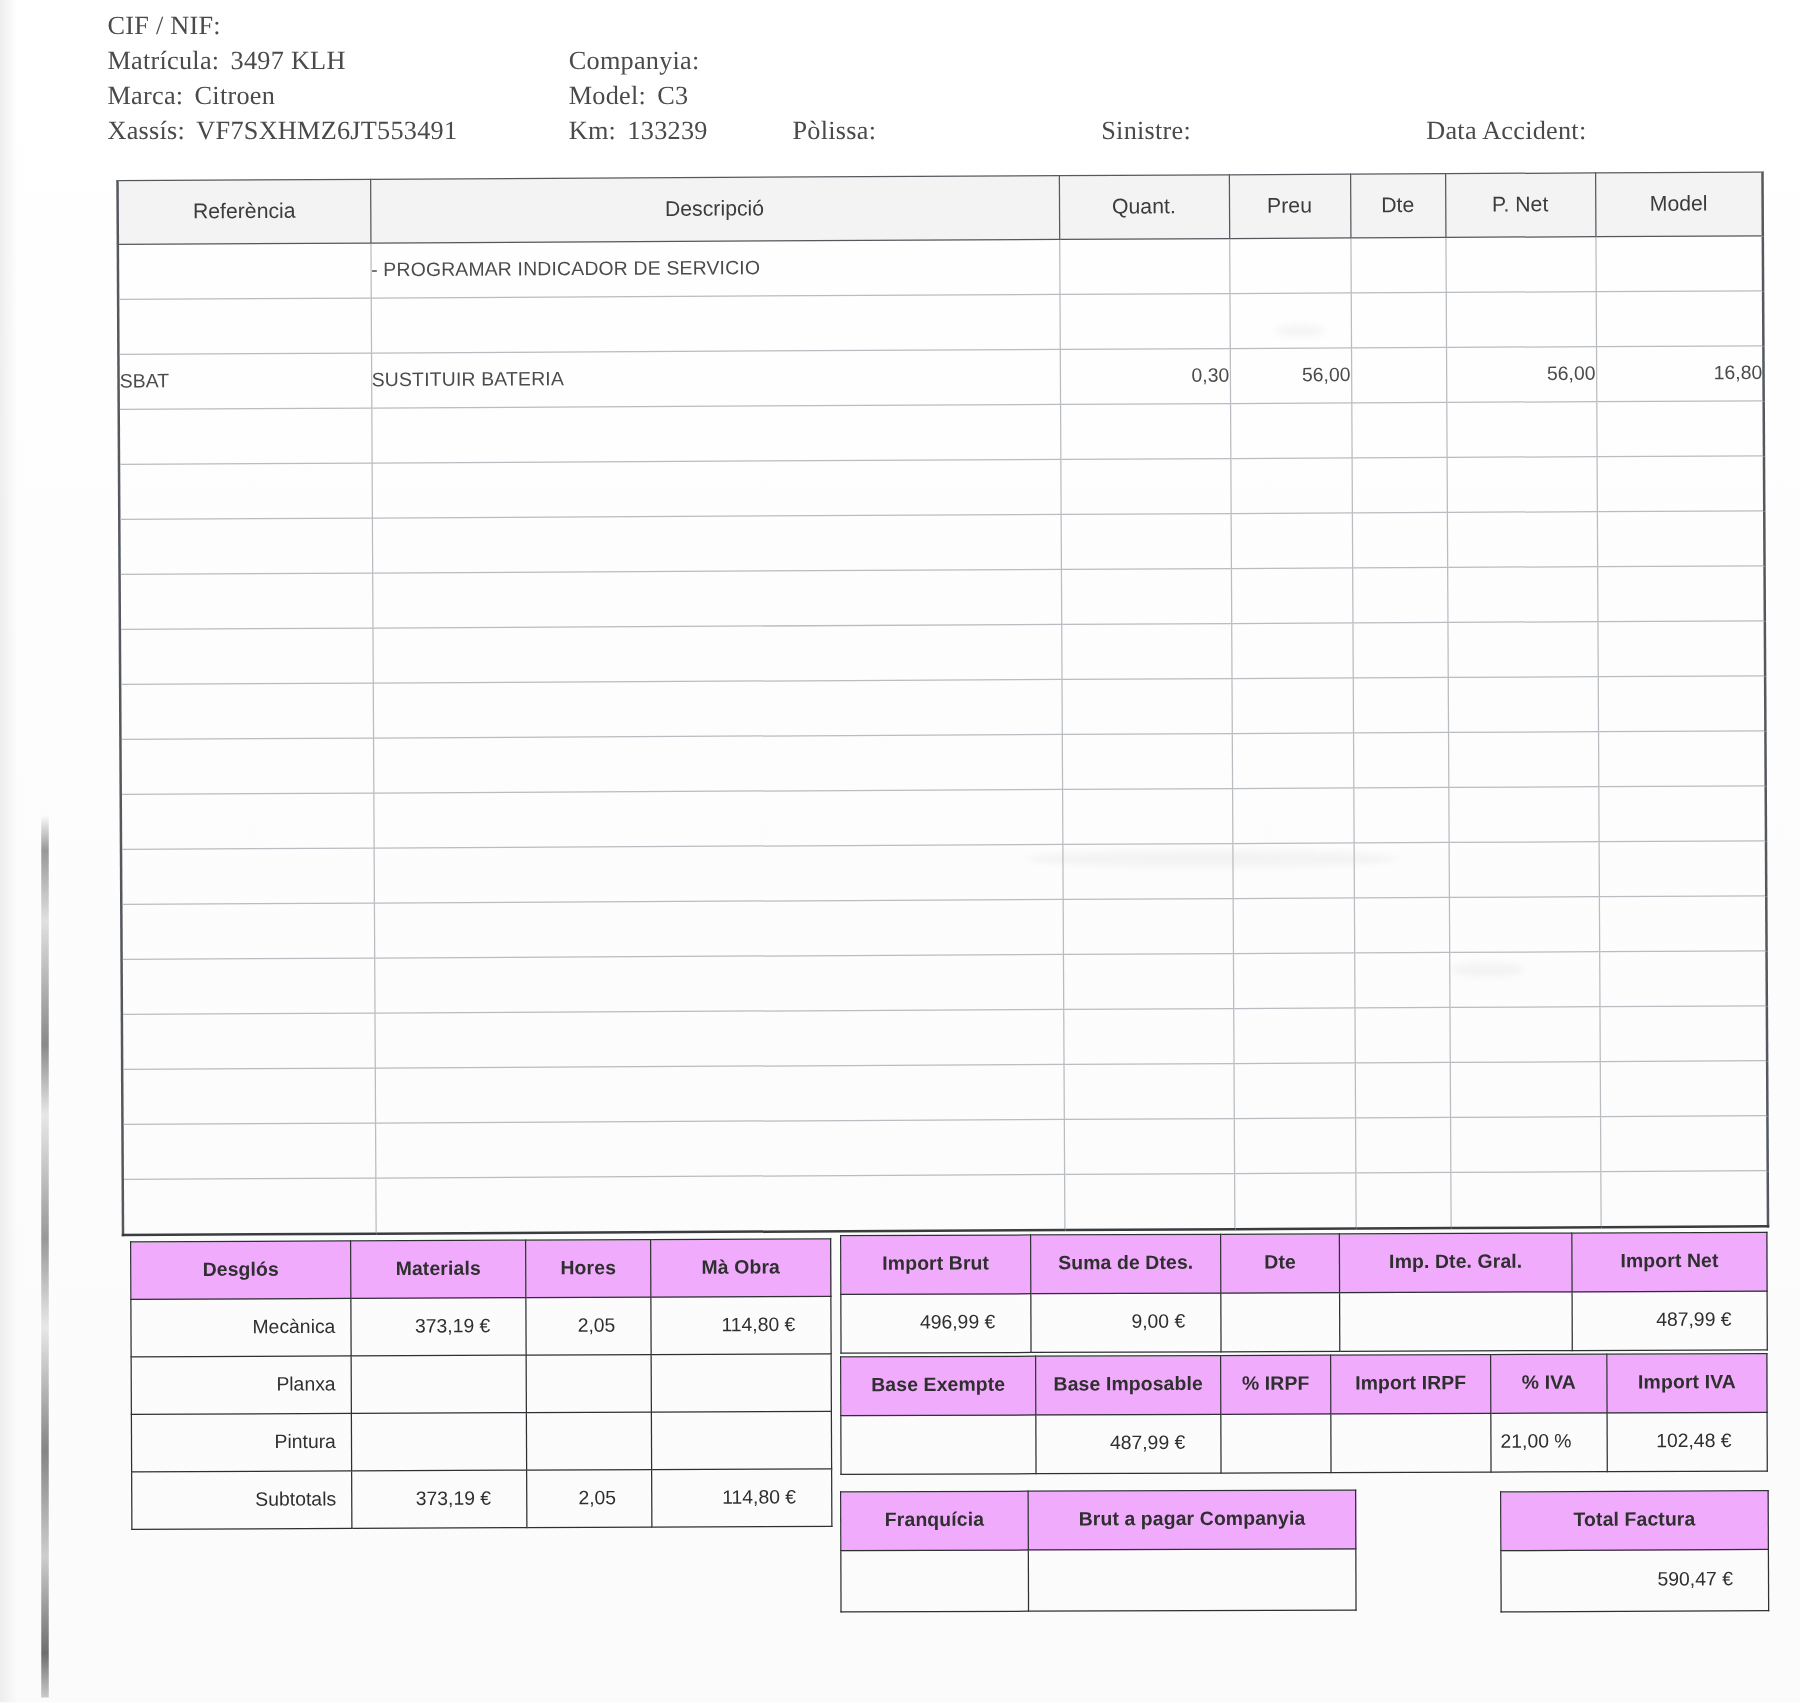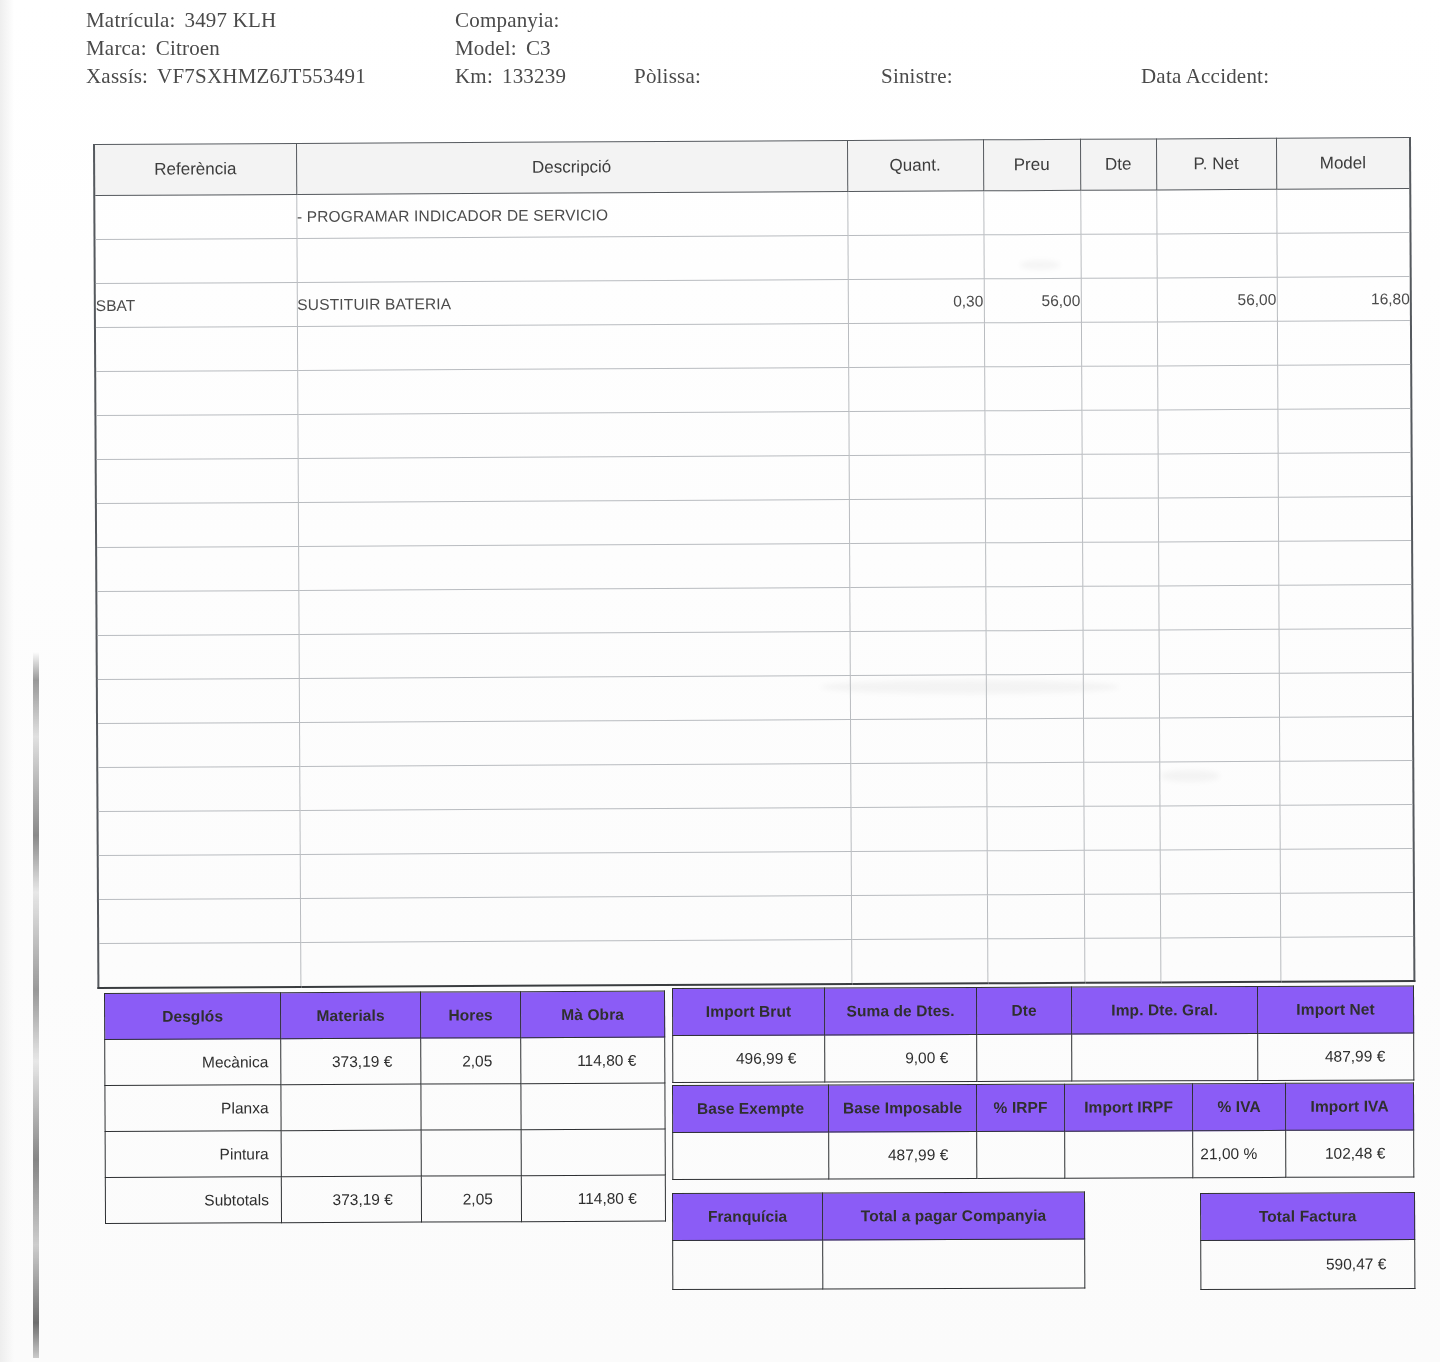--- a/index.html
+++ b/index.html
@@ -131,21 +131,21 @@
     font-size: 15.5px;
     color: #2f2f2f;
   }
   .sum th, .sum td {
     border: 1.6px solid #2e3033;
     padding: 0;
     font-weight: normal;
   }
   .sum th {
     height: 46px;
-    background: #8b5cf6;
+    background: #f0abfc;
     font-weight: bold;
     font-size: 15.5px;
     text-align: center;
     vertical-align: middle;
     letter-spacing: .1px;
   }
   .sum td {
     height: 46px;
     vertical-align: middle;
     text-align: right;
@@ -227,20 +227,23 @@
 </head>
 <body>
 
 <div class="scan-edge"></div>
 <div class="scan-streak"></div>
 <div class="smudge" style="left:820px; top:680px; width:300px; height:14px;"></div>
 <div class="smudge" style="left:1020px; top:260px; width:40px; height:10px;"></div>
 <div class="smudge" style="left:1160px; top:770px; width:60px; height:12px;"></div>
 
 <div class="vehicle-header">
+  <div class="vh-row">
+    <span class="vh-col1">CIF / NIF:</span>
+  </div>
   <div class="vh-row">
     <span class="vh-col1">
       <span class="vh-lbl">Matrícula:</span><span class="vh-val">3497 KLH</span>
     </span>
     <span class="vh-col2">
       <span class="vh-lbl">Companyia:</span><span class="vh-val"></span>
     </span>
   </div>
   <div class="vh-row">
     <span class="vh-col1">
@@ -559,21 +562,21 @@
 </table>
 
 <table class="sum" id="franq-table">
   <colgroup>
       <col class="f-c1">
       <col class="f-c2">
     </colgroup>
   <thead>
     <tr>
       <th>Franquícia</th>
-      <th>Total a pagar Companyia</th>
+      <th>Brut a pagar Companyia</th>
     </tr>
   </thead>
   <tbody>
     <tr>
       <td class="euro-cell"></td>
       <td class="euro-cell"></td>
     </tr>
   </tbody>
 </table>
 

